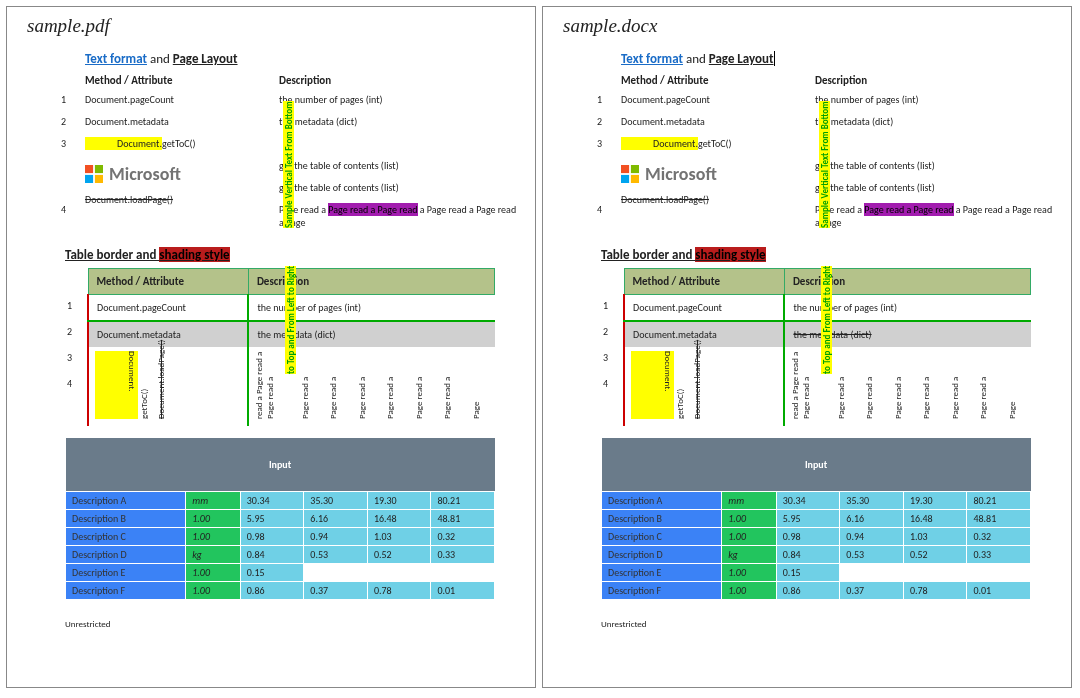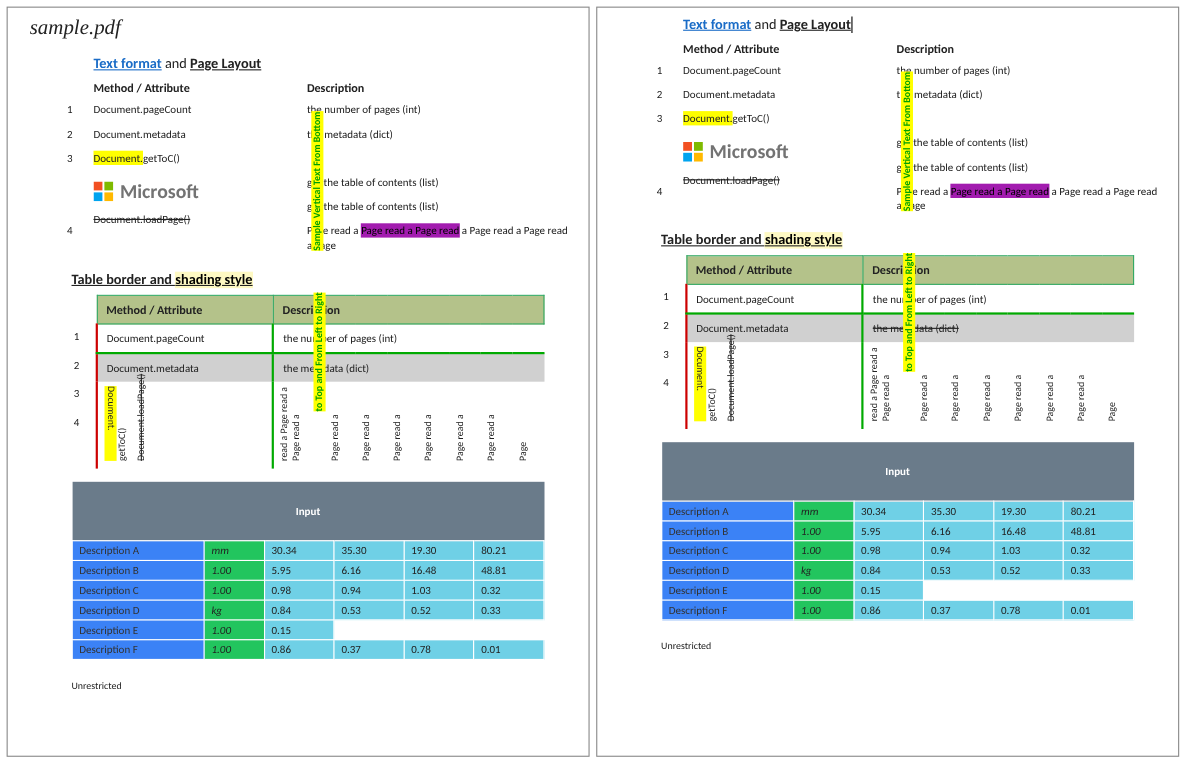--- a/index.html
+++ b/index.html
@@ -10,23 +10,23 @@
   .h1 .u{color:#1a6cc7; font-weight:bold; text-decoration:underline;}
   .h1 .and{font-weight:normal;}
   .h1 .b{font-weight:bold; text-decoration:underline;}
   .sec1{display:flex; margin-left:36px; position:relative;}
   .col-idx{width:24px;}
   .col-meth{width:160px; font-size:10px;}
   .col-desc{flex:1; font-size:10px;}
   .th{font-weight:bold; font-size:11px; padding-bottom:6px;}
   .row{height:22px;}
   .strike{text-decoration:line-through;}
-  .hl-y{background:#ffff00;}
+  .hl-y{background:#ffff00;padding-left:32px;}
   .hl-g{background:#a21caf; color:#000;}
-  .hl-m{background:#fef9c3; color:#000;}
+  .hl-m{background:#b91c1c; color:#000;}
   .mslogo{display:flex; align-items:center; gap:6px; margin:4px 0 8px 0;}
   .mslogo svg{width:18px;height:18px;}
   .mslogo span{font-size:18px; color:#737373; font-weight:600;}
   .vtext{position:absolute; left:222px; top:8px; font-size:9px; color:#00a000; font-weight:bold;}
   .vtext div{writing-mode:vertical-rl; transform:rotate(180deg); height:146px;}
   .vtext .vt1{background:#ffff00; display:inline-block;}
   .vtext .vt2{background:#ffff00; display:inline-block;}
   .h2{font-size:13px; font-weight:bold; text-decoration:underline; margin:18px 0 6px 40px;}
   table.t1{border-collapse:collapse; width:430px; margin-left:40px; font-size:10px;}
   table.t1 td{padding:6px 8px;}
@@ -186,20 +186,21 @@
             <td>0.86</td>
             <td>0.37</td>
             <td>0.78</td>
             <td>0.01</td>
           </tr>
         </tbody>
       </table>
       <div class="footer">Unrestricted</div>
     </div>
   <div class="page">
+      <div class="tab">sample.docx</div>
       <div class="h1">
     <span class="u">Text format</span>
     <span class="and">and</span>
     <span class="b">Page Layout</span><span class="cursor"></span></div>
       <div class="sec1">
     <div class="vtext">
       <div><span class="vt1">Sample Vertical Text From Bottom</span></div>
       <div style="margin-left:2px"><span class="vt2">to Top and From Left to Right</span></div>
     </div>
     <div class="col-idx">

